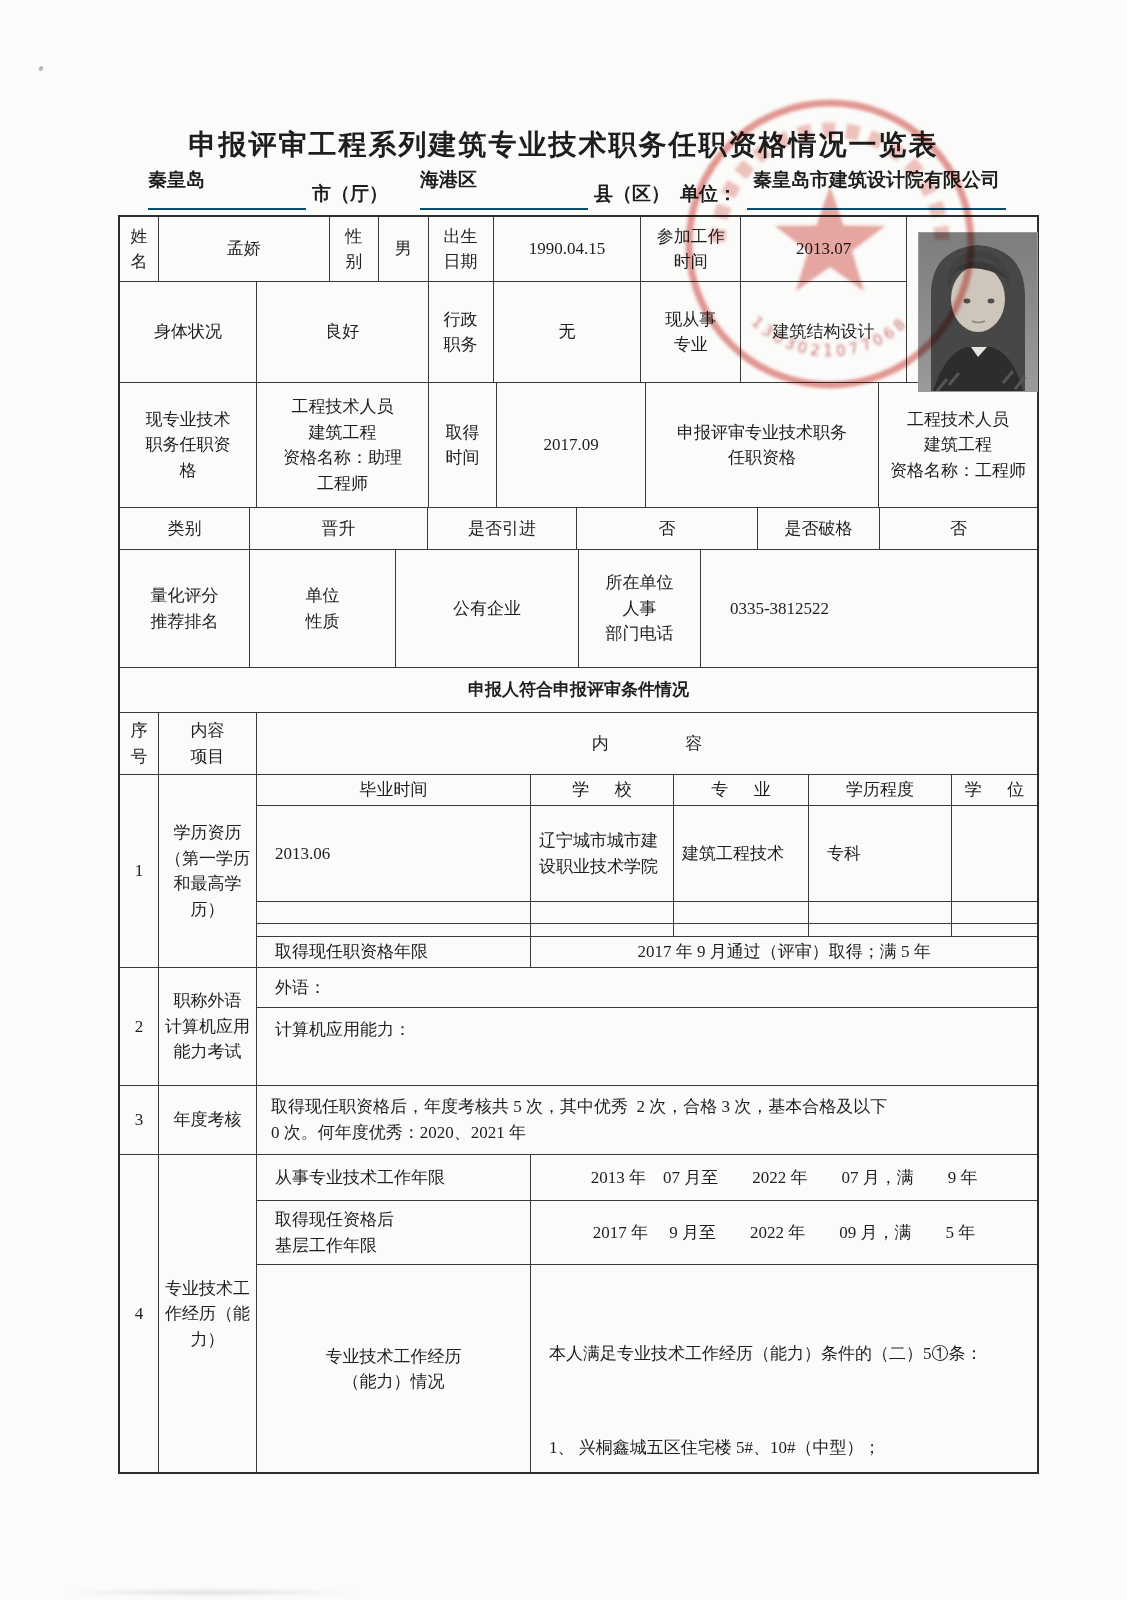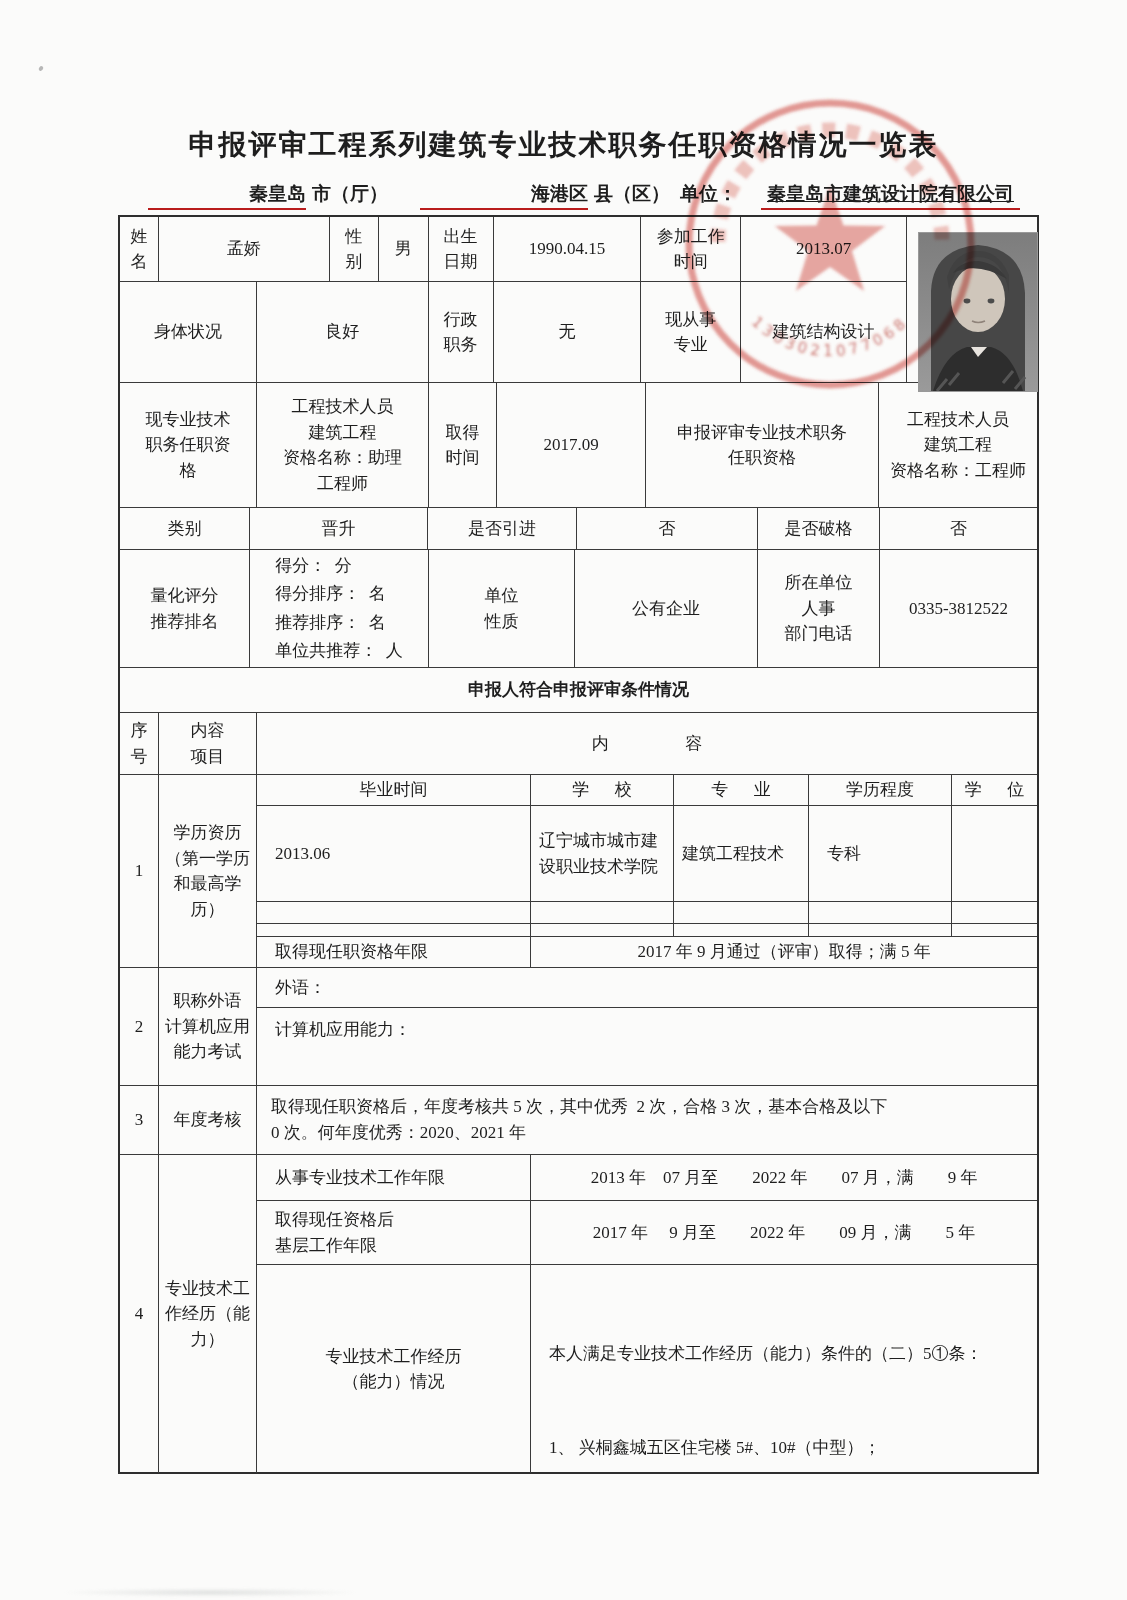--- a/index.html
+++ b/index.html
@@ -14,24 +14,24 @@
   
   .doc-title{
     position:absolute;top:126px;left:0;width:100%;
     text-align:center;font-size:28px;font-weight:bold;letter-spacing:2px;
   }
   .subtitle{
     position:absolute;top:176px;left:148px;width:900px;height:34px;
     display:flex;align-items:flex-end;
     font-size:19px;font-weight:bold;white-space:pre;
   }
-  .subtitle .u{border-bottom:2px solid #b91c1c;text-align:right;padding-bottom:1px;}
+  .subtitle .u{border-bottom:2px solid #0c4a6e;text-align:left;padding-bottom:15px;}
   .u-city{width:158px;}
   .u-district{width:168px;margin-left:28px;}
-  .u-unit{padding:0 6px 1px 6px;margin-left:20px;text-decoration:underline;}
+  .u-unit{padding:0 6px 1px 6px;margin-left:6px;}
   .plain{padding:0 4px 3px 6px;}
   
   .tbl{
     position:absolute;left:118px;top:215px;width:917px;height:1255px;
     border:2.4px solid #2e2e2e;box-sizing:content-box;
     font-size:17px;
   }
   .row{display:flex;border-bottom:1.7px solid #3a3a3a;box-sizing:border-box;}
   .cell{
     border-right:1.7px solid #3a3a3a;box-sizing:border-box;
@@ -176,24 +176,20 @@
       <div class="cell" style="width:178px">晋升</div>
       <div class="cell" style="width:149px">是否引进</div>
       <div class="cell" style="width:181px">否</div>
       <div class="cell" style="width:122px">是否破格</div>
       <div class="cell nr" style="width:157px">否</div>
     </div>
 
     <div class="row r5">
       <div class="cell" style="width:130px">量化评分
 推荐排名</div>
-      <div class="cell" style="width:179px"><span class="score-detail">得分：  分
-得分排序：  名
-推荐排序：  名
-单位共推荐：  人</span></div>
       <div class="cell" style="width:146px">单位
 性质</div>
       <div class="cell" style="width:183px">公有企业</div>
       <div class="cell" style="width:122px">所在单位
 人事
 部门电话</div>
       <div class="cell nr" style="width:157px">0335-3812522</div>
     </div>
 
     <div class="row r6">

